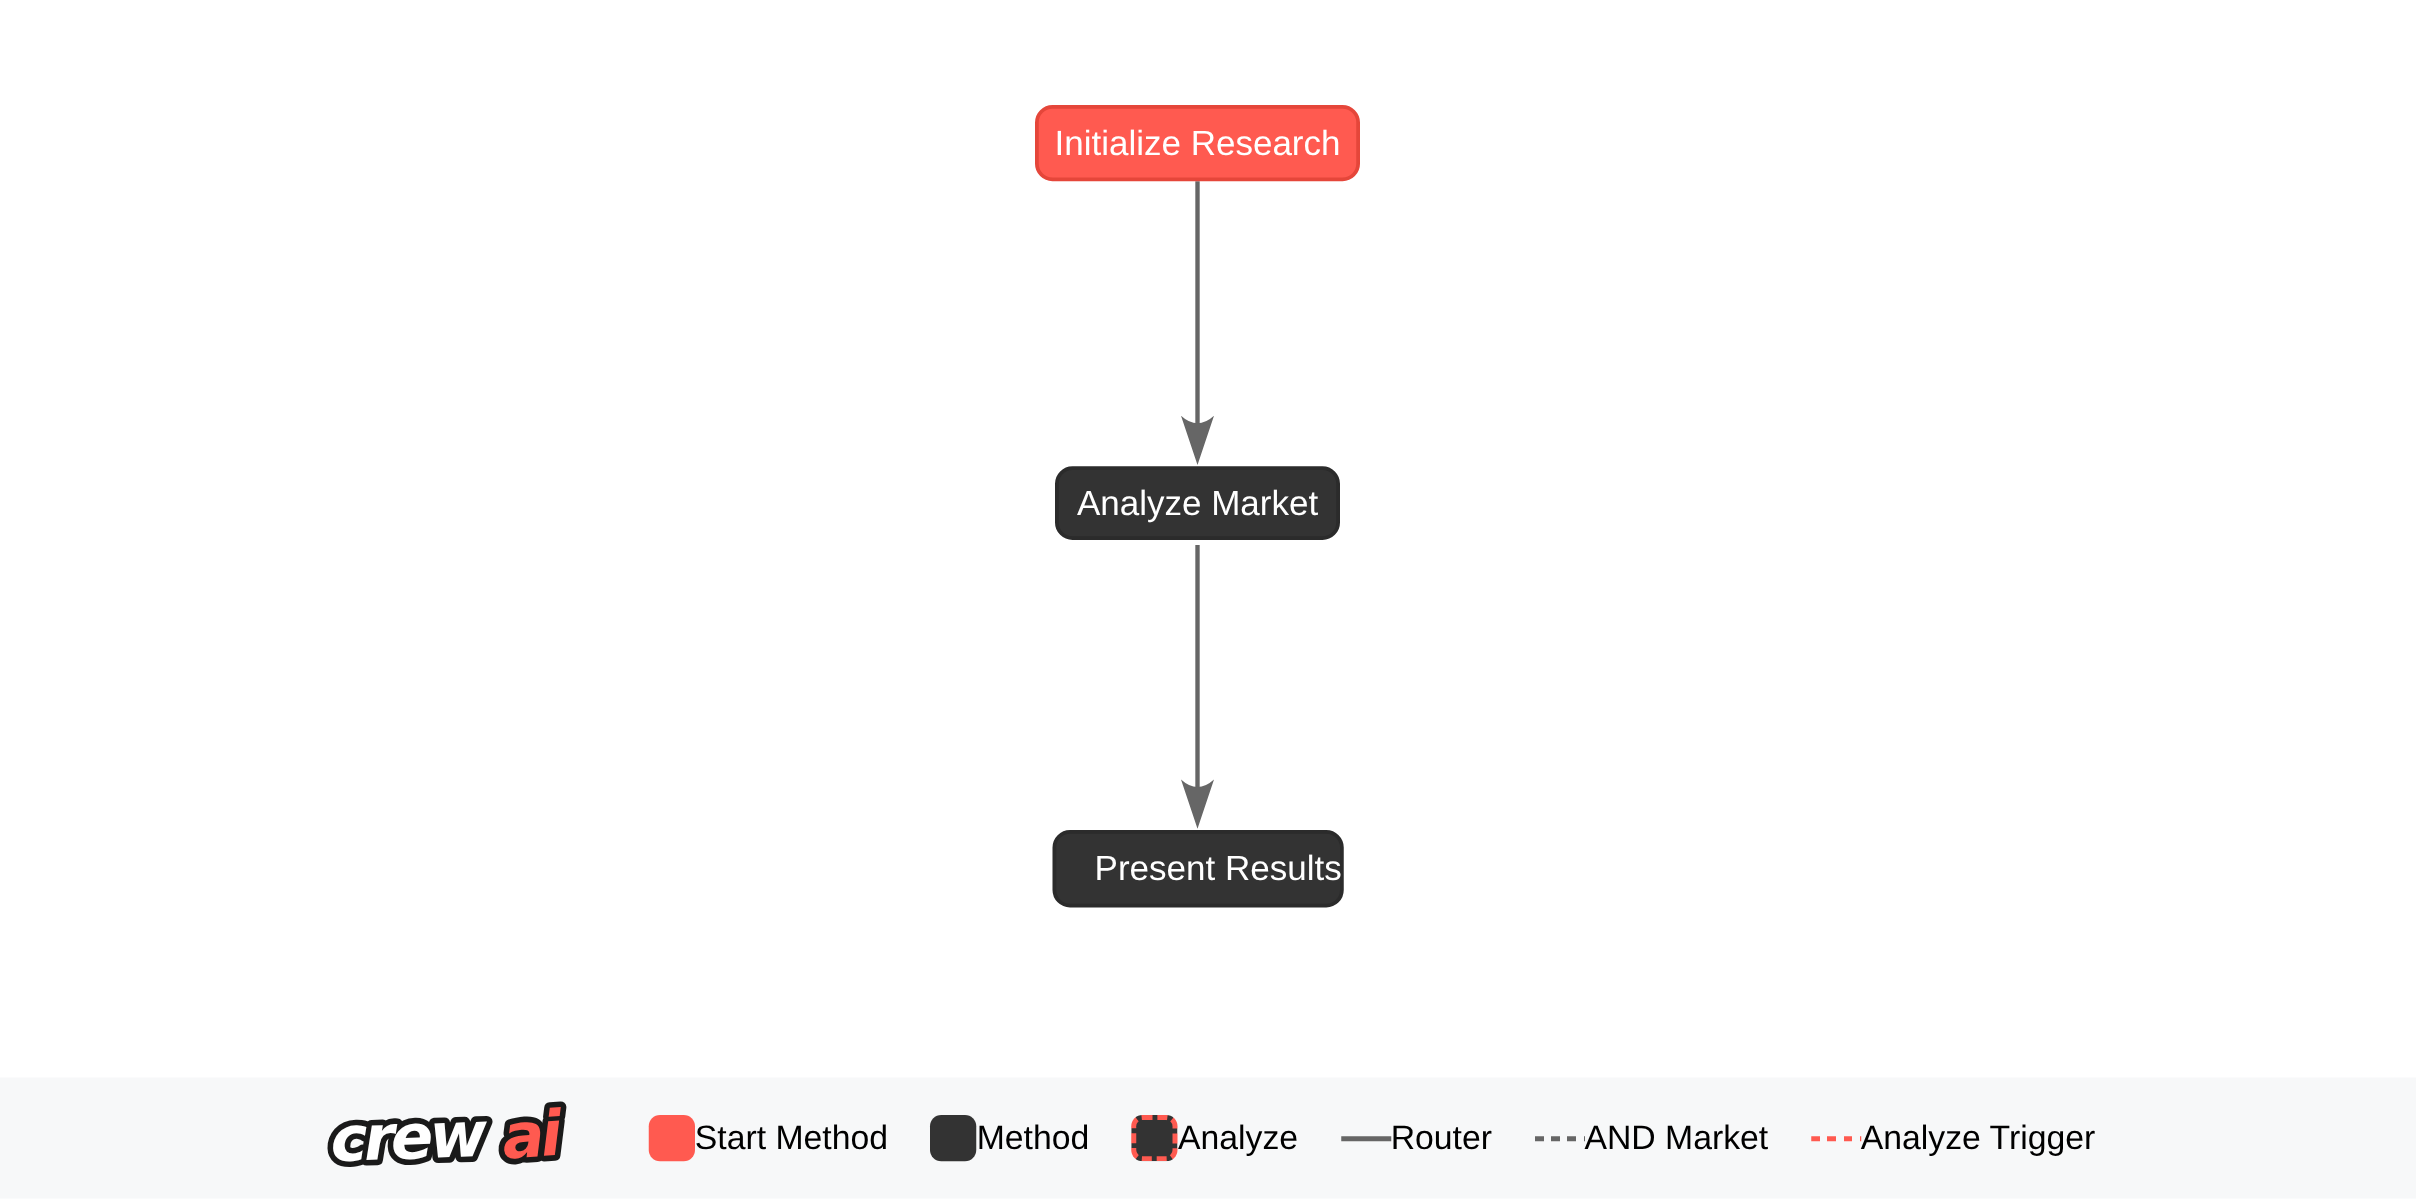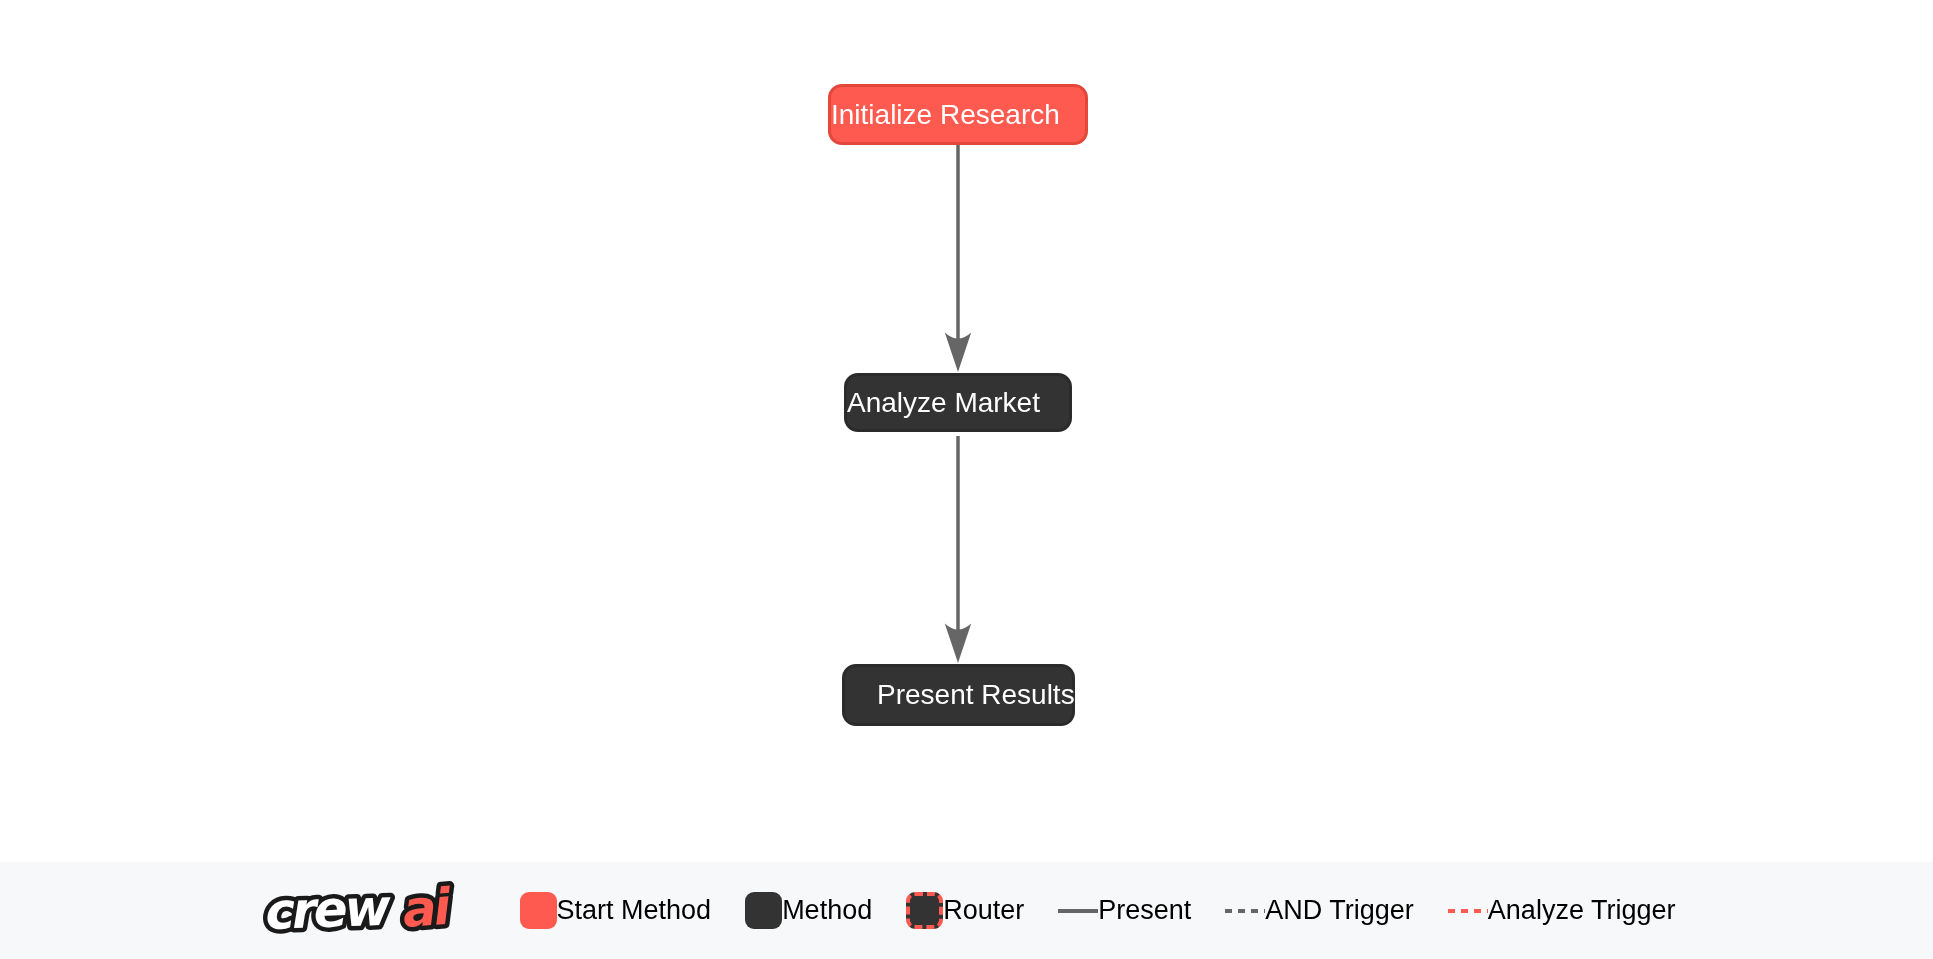--- a/index.html
+++ b/index.html
@@ -21,20 +21,21 @@
     position: absolute;
     left: 0; top: 0;
     width: 1933px; height: 862px;
     pointer-events: none;
   }
 
   .flow-node {
     position: absolute;
     display: flex;
     align-items: center;
+    justify-content: center;
     border-radius: 14px;
     color: var(--node-text, #ffffff);
     font-size: 28px;
     font-weight: 400;
     white-space: nowrap;
     cursor: pointer;
     user-select: none;
   }
   .node-start {
     left: 828px; top: 84px;
@@ -144,30 +145,30 @@
   </div>
 
   <div class="legend-item">
     <span class="swatch swatch-method"></span>
     <span>Method</span>
   </div>
 
 
   <div class="legend-item">
     <span class="swatch swatch-router"></span>
+    <span>Analyze</span>
+  </div>
+
+  <div class="legend-item">
+    <span class="line-swatch line-solid"></span>
     <span>Router</span>
   </div>
 
   <div class="legend-item">
-    <span class="line-swatch line-solid"></span>
-    <span>Present</span>
-  </div>
-
-  <div class="legend-item">
     <span class="line-swatch line-dashed"></span>
-    <span>AND Trigger</span>
+    <span>AND Market</span>
   </div>
 
   <div class="legend-item">
     <span class="line-swatch line-dashed-red"></span>
     <span>Analyze Trigger</span>
   </div>
 </div>
 
 </body></html>

